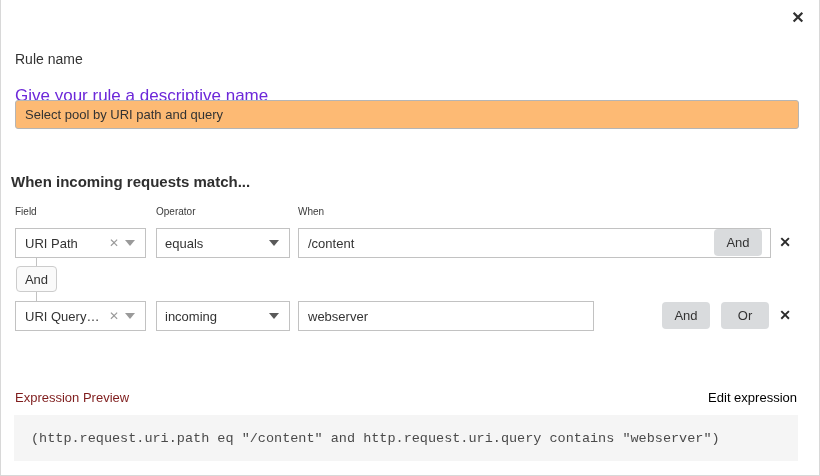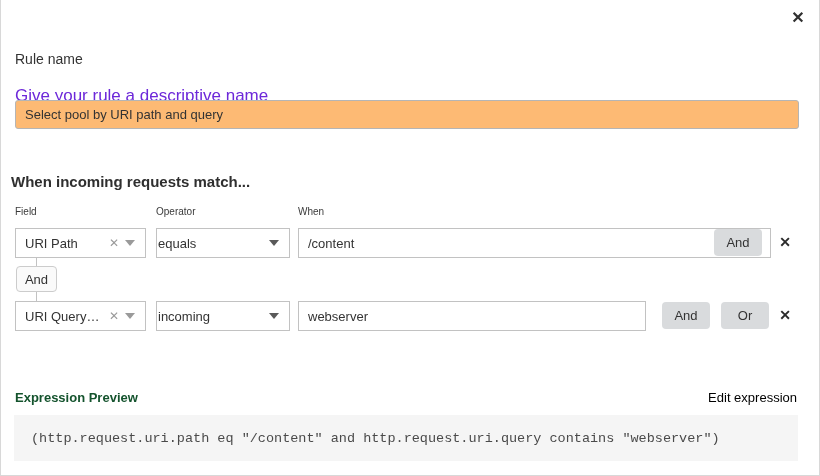--- a/index.html
+++ b/index.html
@@ -150,33 +150,33 @@
     border-right: 5px solid transparent;
     border-top: 6px solid #9a9a9a;
     margin-right: 10px;
     cursor: pointer;
   }
   .caret.dark { border-top-color: #5a5a5a; }
 
   .operator-select {
     left: 155px;
     width: 134px;
-    padding-left: 1px;
+    padding-left: 8px;
     cursor: pointer;
   }
   .operator-select .sel-text { flex: 1; }
 
   .value-input {
     left: 297px;
     padding: 0 9px;
     font-family: "Liberation Sans", sans-serif;
     outline: none;
   }
   .value-input.wide   { width: 473px; }
-  .value-input.narrow { width: 348px; }
+  .value-input.narrow { width: 296px; }
 
   .logic-btn {
     position: absolute;
     box-sizing: border-box;
     height: 27px;
     top: 1px;
     border: none;
     border-radius: 4px;
     background: #d9dbdd;
     color: #333333;
@@ -238,22 +238,21 @@
     justify-content: center;
     cursor: pointer;
   }
 
   
   .preview-label {
     position: absolute;
     left: 14px;
     top: 390px;
     font-size: 13px;
-    color: #14532d;
-    font-weight: bold;
+    color: #7f1d1d;
   }
   .edit-expression {
     position: absolute;
     right: 22px;
     top: 390px;
     font-size: 13px;
     color: #000000;
     text-decoration: none;
     cursor: pointer;
   }

